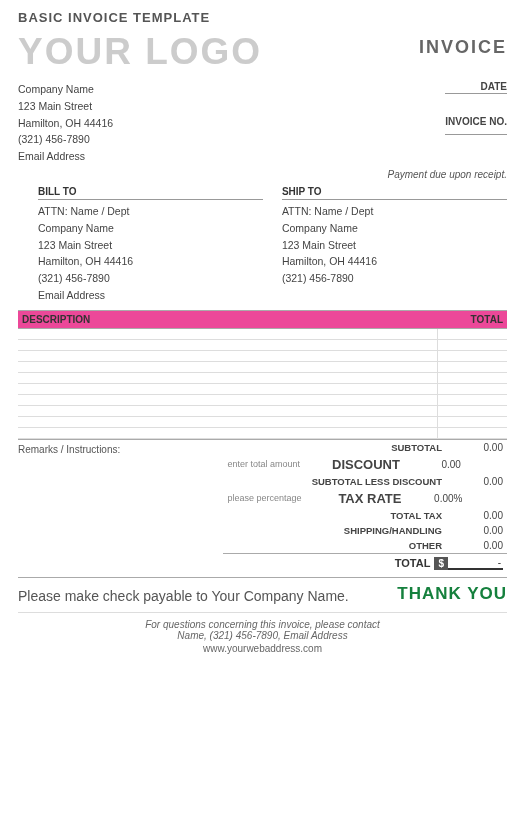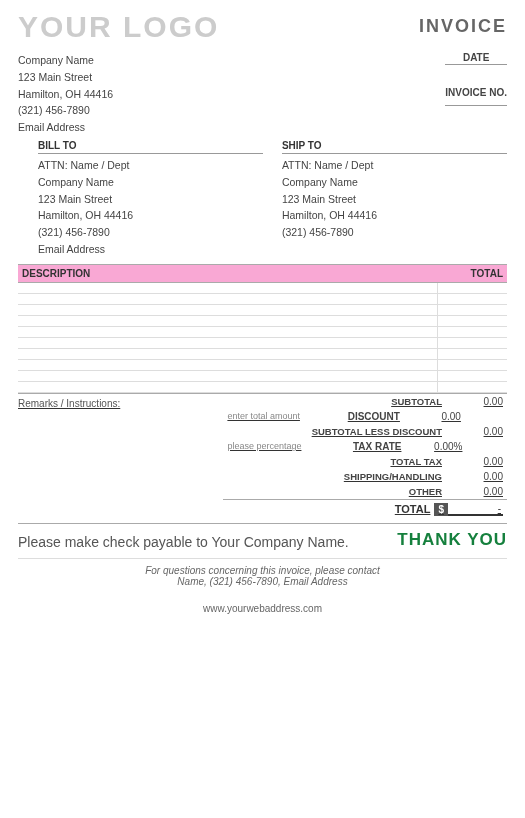--- a/index.html
+++ b/index.html
@@ -23,21 +23,21 @@
       margin-bottom: 6px;
       text-transform: uppercase;
     }
     .header-row {
       display: flex;
       justify-content: space-between;
       align-items: flex-start;
       margin-bottom: 8px;
     }
     .logo-text {
-      font-size: 30px;
+      font-size: 37px;
       font-weight: bold;
       color: #ccc;
       letter-spacing: 2px;
     }
     .invoice-label {
       font-size: 18px;
       font-weight: bold;
       color: #666;
       letter-spacing: 2px;
       text-align: right;
@@ -58,21 +58,20 @@
       font-size: 10.5px;
       color: #444;
     }
     .date-invoice .label {
       font-weight: bold;
       font-size: 10px;
       border-bottom: 1px solid #999;
       padding-bottom: 1px;
       margin-bottom: 2px;
       display: block;
-      text-align: center;
     }
     .date-invoice .inv-no-label {
       font-weight: bold;
       font-size: 10px;
       border-bottom: 1px solid #999;
       padding-bottom: 7px;
       margin-top: 8px;
       margin-bottom: 2px;
       display: block;
     }
@@ -111,42 +110,41 @@
       margin-bottom: 0;
     }
     .items-table thead tr th {
       font-size: 10px;
       font-weight: bold;
       color: #333;
       border-top: 1px solid #aaa;
       border-bottom: 1px solid #aaa;
       padding: 3px 4px;
       text-align: left;
-      background: #f9a8d4;
+      background: #ec4899;
     }
     .items-table thead tr th.col-total {
       text-align: right;
     }
     .items-table tbody tr td {
       border-bottom: 1px solid #ddd;
       padding: 5px 4px;
       font-size: 10.5px;
       color: #444;
     }
     .items-table tbody tr td.col-total {
       text-align: right;
       border-left: 1px solid #ddd;
       width: 70px;
     }
     .summary-section {
       display: flex;
       justify-content: space-between;
       margin-top: 0;
       border-top: 1px solid #aaa;
-      text-decoration: underline;
     }
     .remarks {
       font-size: 10px;
       color: #555;
       padding-top: 4px;
       width: 40%;
     }
     .totals-block {
       width: 58%;
     }
@@ -221,53 +219,54 @@
       padding-top: 6px;
     }
     .footer-bottom .footer-contact {
       font-style: italic;
       font-size: 10px;
       color: #666;
     }
     .footer-bottom .footer-web {
       font-size: 10px;
       color: #666;
-      margin-top: 16px;
+      margin-top: 2px;
       text-align: center;
     }
     .totals-hint-row {
       display: flex;
       align-items: center;
       padding: 2px 4px;
     }
     .totals-hint-row .t-hint {
       font-size: 9px;
       color: #888;
       margin-right: 6px;
     }
     .totals-hint-row .t-label {
       font-weight: bold;
       color: #444;
-      font-size: 10px;
+      font-size: 13px;
       min-width: 100px;
       text-align: right;
       padding-right: 6px;
     }
     .totals-hint-row .t-value {
       min-width: 55px;
       text-align: right;
       color: #444;
       font-size: 10px;
     }
   </style>
 </head>
 <body>
 
 <div class="page">
 
+  <div class="doc-title">BASIC INVOICE TEMPLATE</div>
 
   <div class="header-row">
     <div class="logo-text">YOUR LOGO</div>
     <div class="invoice-label">INVOICE</div>
   </div>
 
   <div class="from-section">
     <div class="from-info">
       <div>Company Name</div>
       <div>123 Main Street</div>
@@ -275,20 +274,21 @@
       <div>(321) 456-7890</div>
       <div>Email Address</div>
     </div>
     <div class="date-invoice">
       <span class="label">DATE</span>
       <span>&nbsp;</span>
       <span class="inv-no-label">INVOICE NO.</span>
     </div>
   </div>
 
+  <div class="payment-due">Payment due upon receipt.</div>
 
   <div class="bill-ship-row">
     <div class="bill-ship-col">
       <div class="bill-ship-header">BILL TO</div>
       <div class="bill-ship-info">
         <div>ATTN: Name / Dept</div>
         <div>Company Name</div>
         <div>123 Main Street</div>
         <div>Hamilton, OH  44416</div>
         <div>(321) 456-7890</div>

